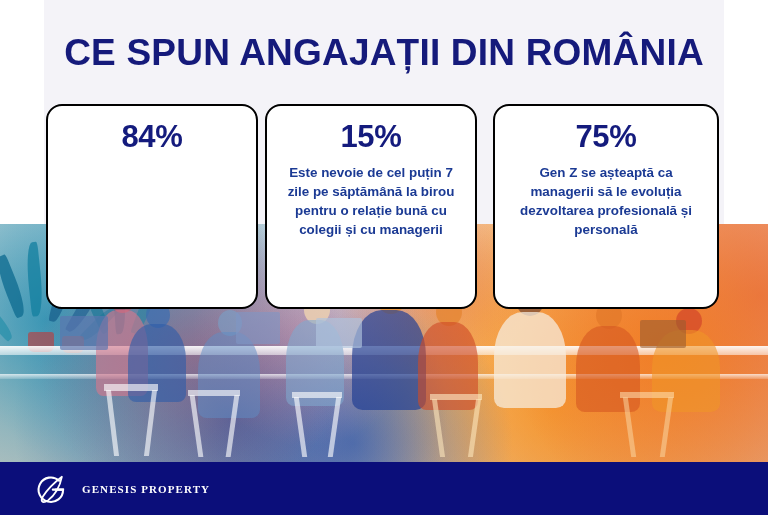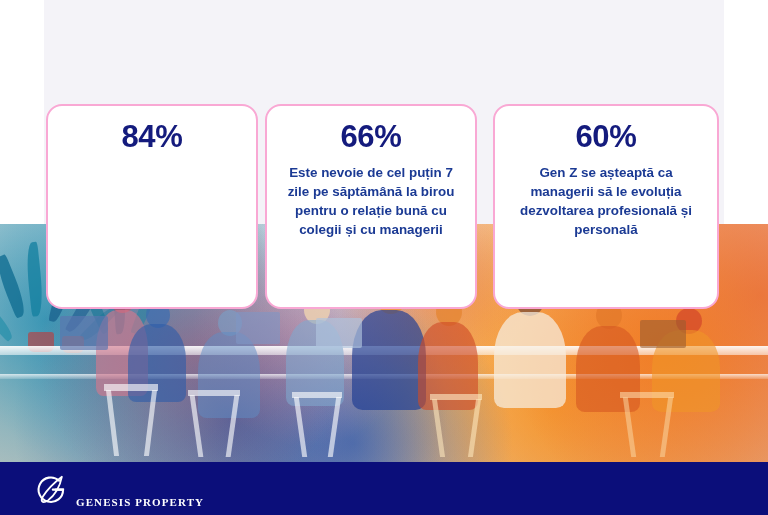--- a/index.html
+++ b/index.html
@@ -96,21 +96,21 @@
     white-space:nowrap;
   }
 
   
   .cards{
     position:absolute;left:0;top:0;width:768px;height:462px;
   }
   .card{
     position:absolute;top:104px;
     background:#ffffff;
-    border:2px solid #f9a8d4;
+    border:2px solid #000000;
     border-radius:16px;
     box-sizing:border-box;
     display:flex;flex-direction:column;align-items:center;
     padding:14px 10px 4px;
   }
   .card-1{left:46px;width:212px;height:205px;}
   .card-2{left:265px;width:212px;height:205px;}
   .card-3{left:493px;width:226px;height:205px;}
 
   .pct{
@@ -123,21 +123,21 @@
     padding:0 4px;
   }
   .card-3 .desc{padding:0 2px;}
 
   
   .footer{
     position:absolute;left:0;top:462px;width:768px;height:53px;
     background:#0b0e7a;
   }
   .brand{
-    position:absolute;left:33px;top:8px;display:flex;align-items:flex-end;gap:5px;
+    position:absolute;left:33px;top:8px;display:flex;align-items:center;gap:11px;
   }
   .brand svg{display:block;}
   .brand-name{
     color:#ffffff;font-family:"Liberation Serif","DejaVu Serif",serif;
     font-size:11px;letter-spacing:1.1px;font-weight:bold;
   }
   .source{
     position:absolute;right:24px;top:50%;transform:translateY(-50%);
     color:#ffffff;font-size:14px;letter-spacing:.1px;
     font-family:"Liberation Sans","DejaVu Sans",sans-serif;
@@ -251,35 +251,36 @@
     </div>
     <div class="stool" style="left:620px;top:168px;width:54px;height:66px;">
       <i style="left:0;top:0;width:54px;height:6px;background:rgba(255,226,180,.55);"></i>
       <i style="left:7px;top:5px;width:5px;height:60px;background:rgba(250,214,160,.55);transform:skewX(8deg);"></i>
       <i style="left:44px;top:5px;width:5px;height:60px;background:rgba(250,214,160,.55);transform:skewX(-8deg);"></i>
     </div>
   </div>
 
   <div class="header">
     <div class="panel"></div>
+    <div class="title">CE SPUN ANGAJAȚII DIN ROMÂNIA</div>
   </div>
 
   <div class="cards">
 
     <div class="card card-1">
       <div class="pct">84%</div>
     </div>
 
     <div class="card card-2">
-      <div class="pct">66%</div>
+      <div class="pct">15%</div>
       <div class="desc">Este nevoie de cel puțin 7 zile pe săptămână la birou pentru o relație bună cu colegii și cu managerii</div>
     </div>
 
     <div class="card card-3">
-      <div class="pct">60%</div>
+      <div class="pct">75%</div>
       <div class="desc">Gen Z se așteaptă ca managerii să le evoluția dezvoltarea profesională și personală</div>
     </div>
 
   </div>
 
   <div class="footer">
     <div class="brand">
       <span>
         <svg width="38" height="38" viewBox="0 0 48 48" aria-hidden="true">
           <path d="M33 13.5a15.5 15.5 0 1 0 5 11.3h-13" fill="none" stroke="#ffffff" stroke-width="2.6" stroke-linecap="round"></path>

